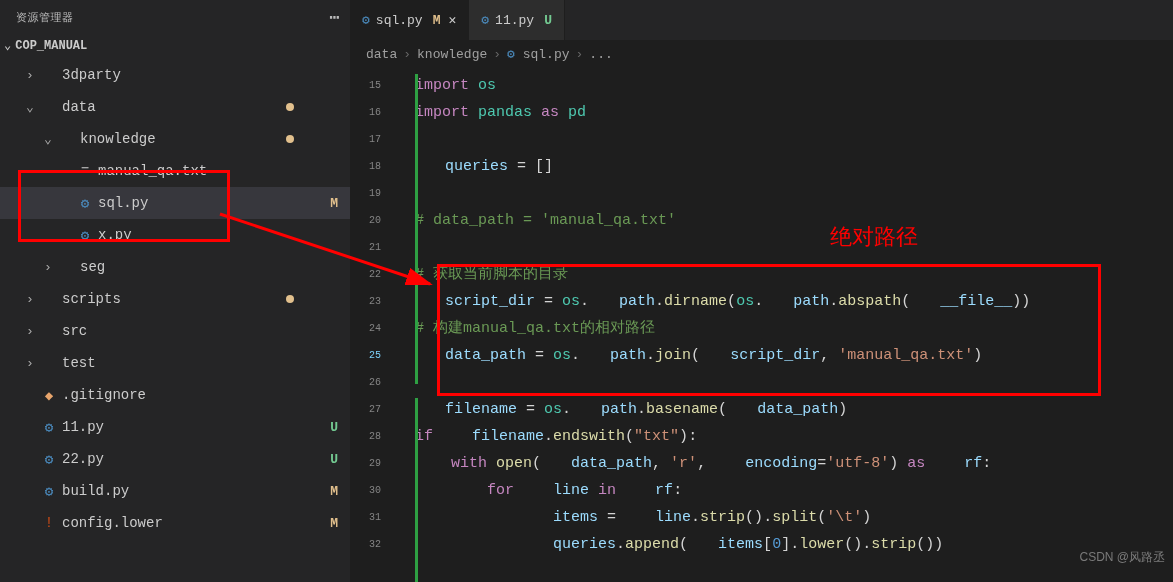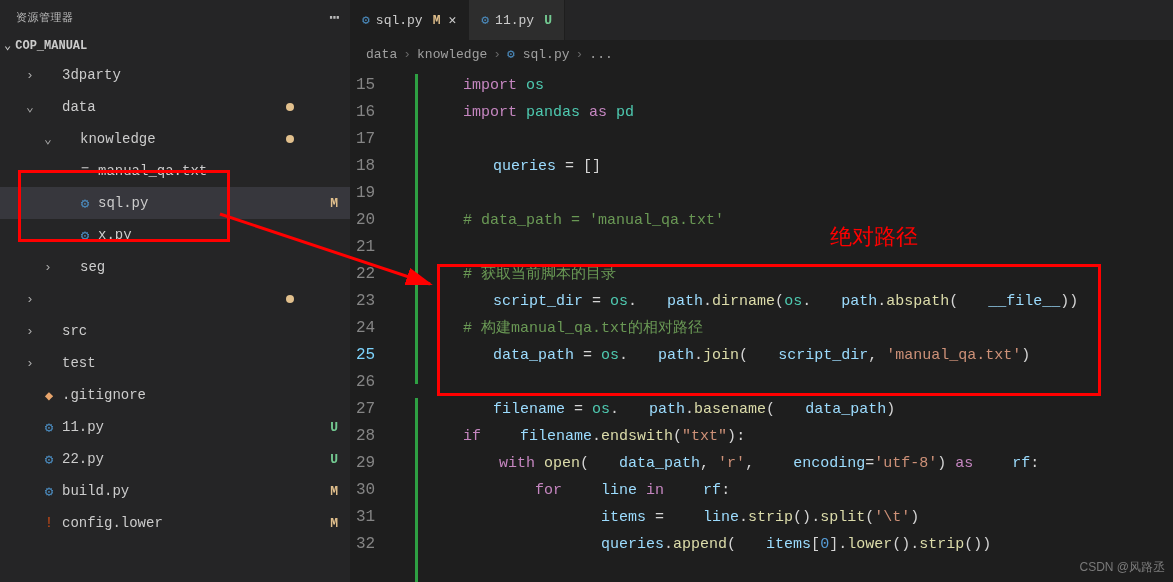--- a/index.html
+++ b/index.html
@@ -34,38 +34,38 @@
 .tabs { display: flex; background: #252526; height: 40px; }
 .tab { display: flex; align-items: center; padding: 0 12px; background: #2d2d2d; border-right: 1px solid #1e1e1e; cursor: pointer; height: 100%; font-size: 13px; }
 .tab.active { background: #1e1e1e; }
 .tab .icon { margin-right: 6px; }
 .tab .name { color: #cccccc; }
 .tab .tab-status { margin-left: 10px; font-weight: bold; }
 .tab .close { margin-left: 8px; color: #cccccc; font-size: 13px; }
 .breadcrumb { display: flex; align-items: center; padding: 4px 16px; font-size: 13px; color: #a0a0a0; background: #1e1e1e; height: 28px; }
 .breadcrumb .sep { margin: 0 6px; color: #666; }
 .editor { flex: 1; display: flex; position: relative; overflow: hidden; }
-.gutter { width: 65px; text-align: center; padding-right: 34px; color: #858585; font-size: 16px; line-height: 27px; padding-top: 4px; }
-.code-area { flex: 1; padding-top: 4px; font-size: 15px; line-height: 27px; white-space: pre; position: relative; padding-left: 48px; }
+.gutter { width: 65px; text-align: right; padding-right: 34px; color: #858585; font-size: 10px; line-height: 27px; padding-top: 4px; }
+.code-area { flex: 1; padding-top: 4px; font-size: 15px; line-height: 27px; white-space: pre; position: relative; }
 .code-line { height: 27px; display: flex; align-items: center; }
 .kw { color: #c586c0; }
 .mod { color: #4ec9b0; }
 .var { color: #9cdcfe; margin-left: 30px; }
 .fn { color: #dcdcaa; }
 .str { color: #ce9178; }
 .cmt { color: #6a9955; }
 .op { color: #d4d4d4; }
 .paren { color: #d4d4d4; }
 .const { color: #569cd6; }
 .gutter-line.current { color: #7dd3fc; }
 .red-box-1 { position: absolute; border: 3px solid #ff0000; left: 18px; top: 170px; width: 212px; height: 72px; pointer-events: none; z-index: 10; }
 .red-box-2 { position: absolute; border: 3px solid #ff0000; left: 437px; top: 264px; width: 664px; height: 132px; pointer-events: none; z-index: 10; }
 .red-annotation { position: absolute; color: #ff0000; font-size: 22px; left: 830px; top: 222px; z-index: 10; font-family: "Microsoft YaHei", sans-serif; }
 .arrow-svg { position: absolute; left: 210px; top: 204px; z-index: 10; pointer-events: none; }
-.watermark { position: absolute; right: 8px; bottom: 6px; color: #7a7a7a; font-size: 12px; z-index: 20; font-family: "Microsoft YaHei", sans-serif; }
+.watermark { position: absolute; right: 8px; bottom: 16px; color: #7a7a7a; font-size: 12px; z-index: 20; font-family: "Microsoft YaHei", sans-serif; }
 .git-marker { position: absolute; left: 415px; width: 3px; background: #2ea043; }
 .sidebar-dot { width: 8px; height: 8px; border-radius: 50%; background: #e2c08d; margin-left: auto; margin-right: 24px; }
 </style>
 </head>
 <body>
 
 <div class="container">
   <div class="sidebar">
     <div class="sidebar-header">
       <span class="title">资源管理器</span>
@@ -116,20 +116,21 @@
         </div>
         <div class="tree-item indent-2">
           <span class="chev ">›</span>
           <span class="icon"></span>
           <span class="label ">seg</span>
           <span class="status "></span>
         </div>
         <div class="tree-item indent-1">
           <span class="chev ">›</span>
           <span class="icon"></span>
+          <span class="label folder-mod">scripts</span>
           <span class="sidebar-dot"></span>
           <span class="status "></span>
         </div>
         <div class="tree-item indent-1">
           <span class="chev ">›</span>
           <span class="icon"></span>
           <span class="label ">src</span>
           <span class="status "></span>
         </div>
         <div class="tree-item indent-1">

